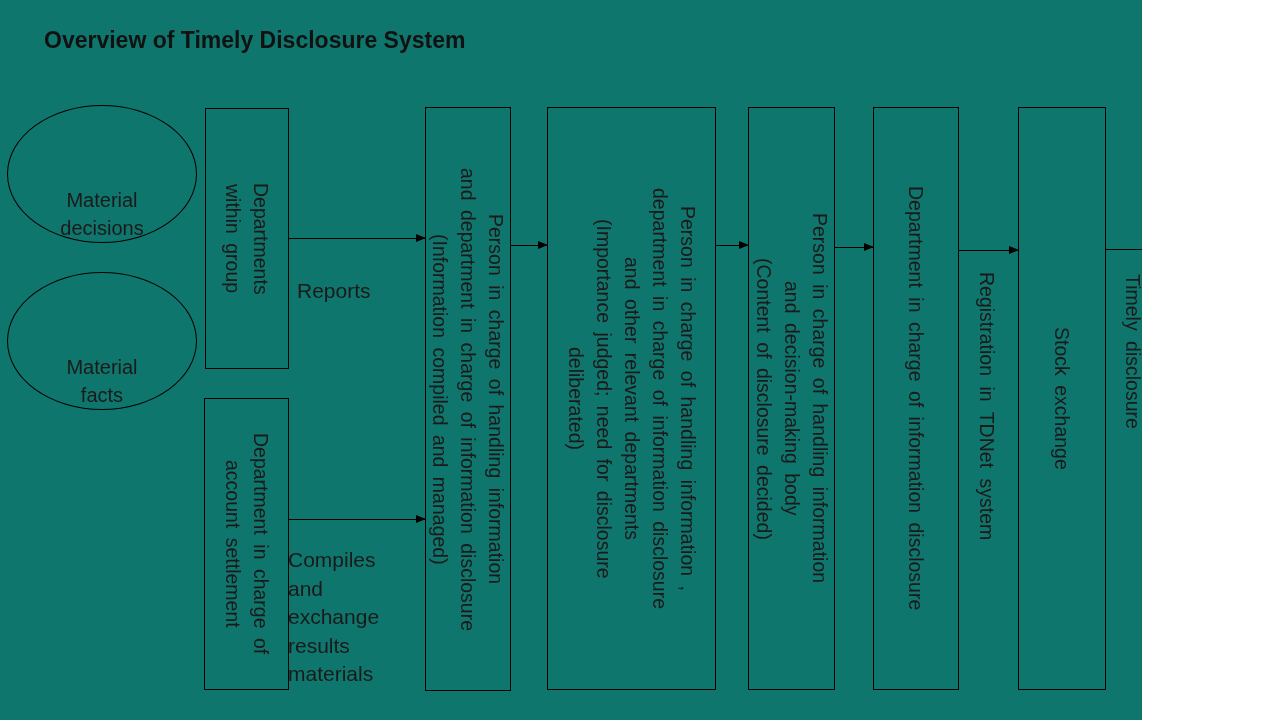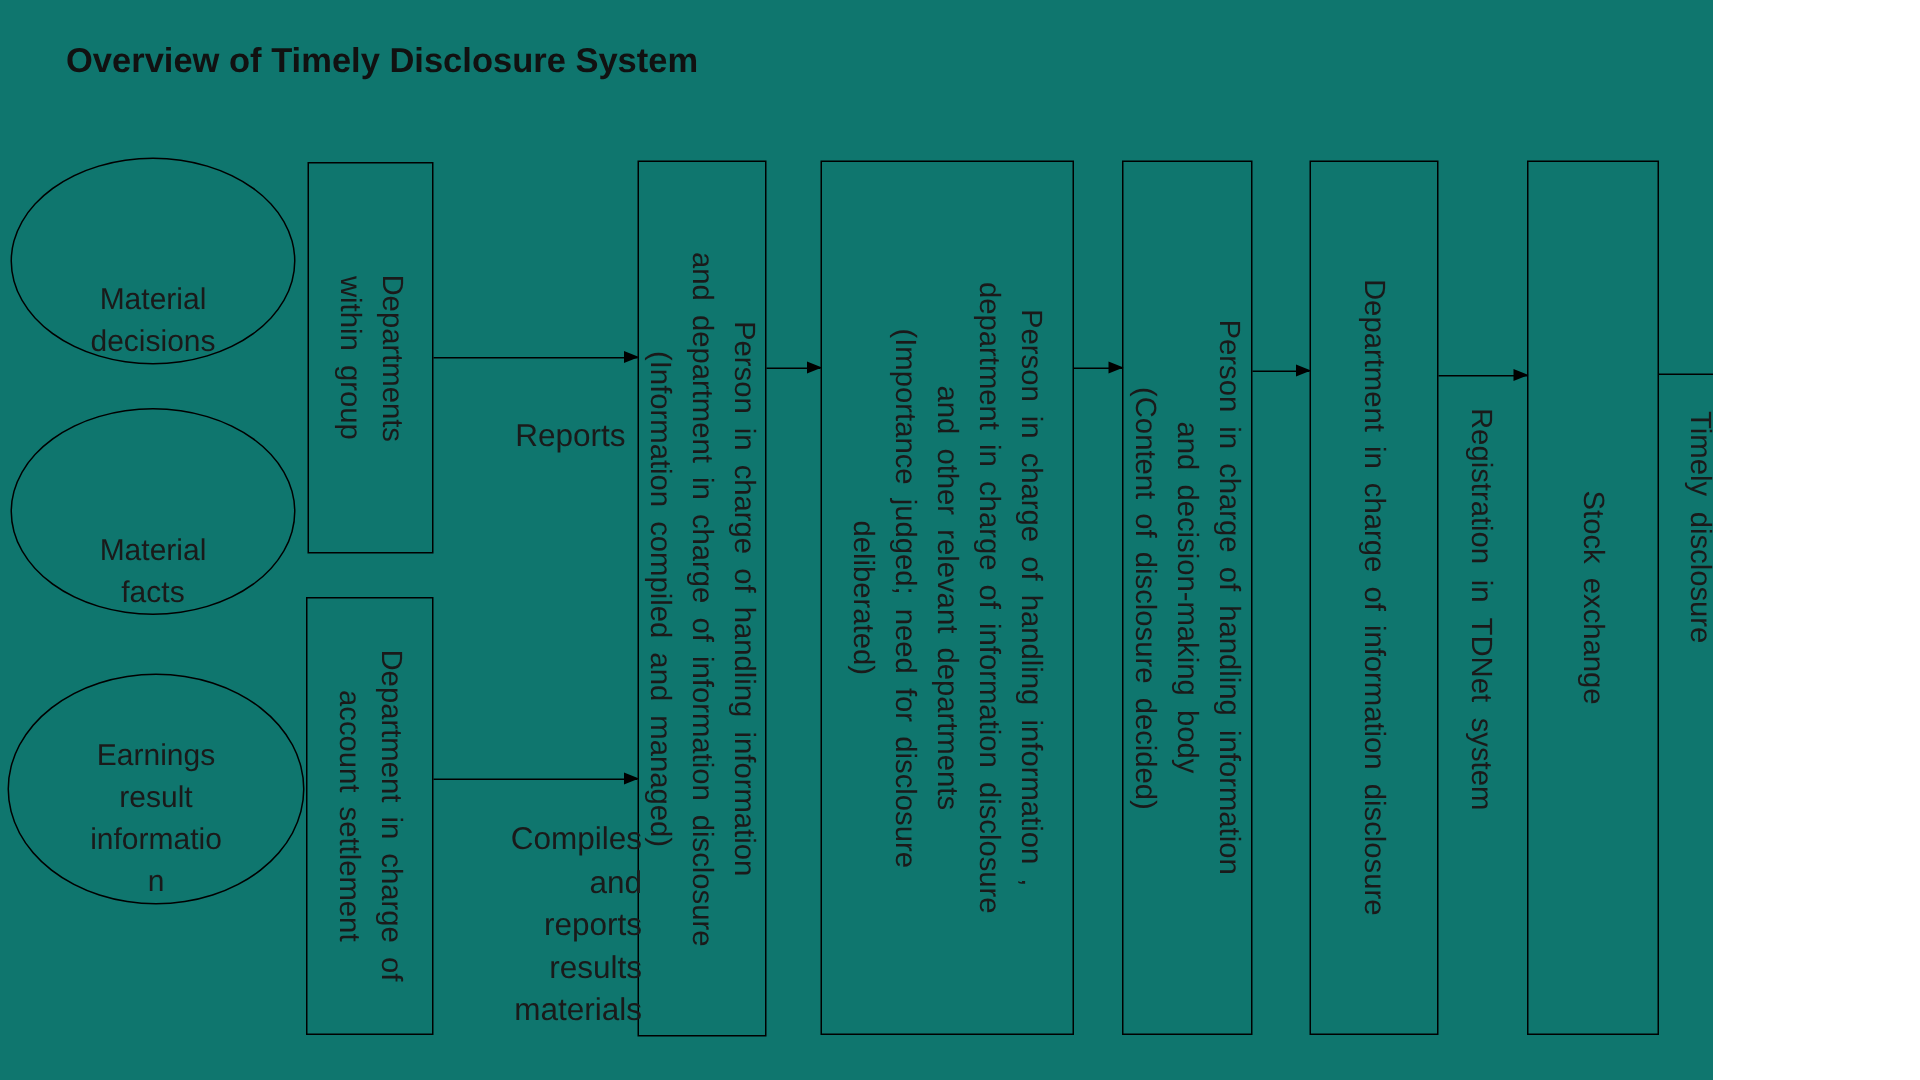--- a/index.html
+++ b/index.html
@@ -60,21 +60,21 @@
     position: absolute;
     writing-mode: vertical-rl;
     text-orientation: mixed;
     font-size: 19.5px;
     line-height: 26px;
     word-spacing: 5px;
     white-space: nowrap;
   }
   .hlabel {
     position: absolute;
-    text-align: right;
+    text-align: left;
     font-size: 21px;
     line-height: 28.5px;
     white-space: pre-line;
   }
   .arrow {
     position: absolute;
     height: 0;
     border-top: 1.5px solid #000000;
   }
   .arrow::after {
@@ -96,26 +96,20 @@
 
   <div class="title">Overview of Timely Disclosure System</div>
 
   <div class="ellipse" style="left:7px; top:105px; width:190px; height:138px;">
     <span>Material
 decisions</span>
   </div>
   <div class="ellipse" style="left:7px; top:272px; width:190px; height:138px;">
     <span>Material
 facts</span>
-  </div>
-  <div class="ellipse" style="left:5px; top:449px; width:198px; height:154px;">
-    <span>Earnings
-result
-informatio
-n</span>
   </div>
 
   <div class="vbox" style="left:205px; top:108px; width:84px; height:261px;">
     <span class="vtext">Departments
 within group</span>
   </div>
   <div class="vbox" style="left:204px; top:398px; width:85px; height:292px;">
     <span class="vtext">Department in charge of
 account settlement</span>
   </div>
@@ -151,19 +145,19 @@
   <div class="arrow" style="left:289px; top:519px; width:136px;"></div>
   <div class="arrow" style="left:511px; top:245px; width:36px;"></div>
   <div class="arrow" style="left:716px; top:245px; width:32px;"></div>
   <div class="arrow" style="left:835px; top:247px; width:38px;"></div>
   <div class="arrow" style="left:959px; top:250px; width:59px;"></div>
   <div class="arrow" style="left:1106px; top:249px; width:56px;"></div>
 
   <div class="hlabel" style="left:297px; top:277px; width:120px;">Reports</div>
   <div class="hlabel" style="left:288px; top:546px; width:140px;">Compiles
 and
-reports
+exchange
 results
 materials</div>
   <div class="vlabel" style="left:974px; top:272px; width:26px;">Registration in TDNet system</div>
   <div class="vlabel" style="left:1120px; top:274px; width:26px;">Timely disclosure</div>
 
 </div>
 
 </body></html>

